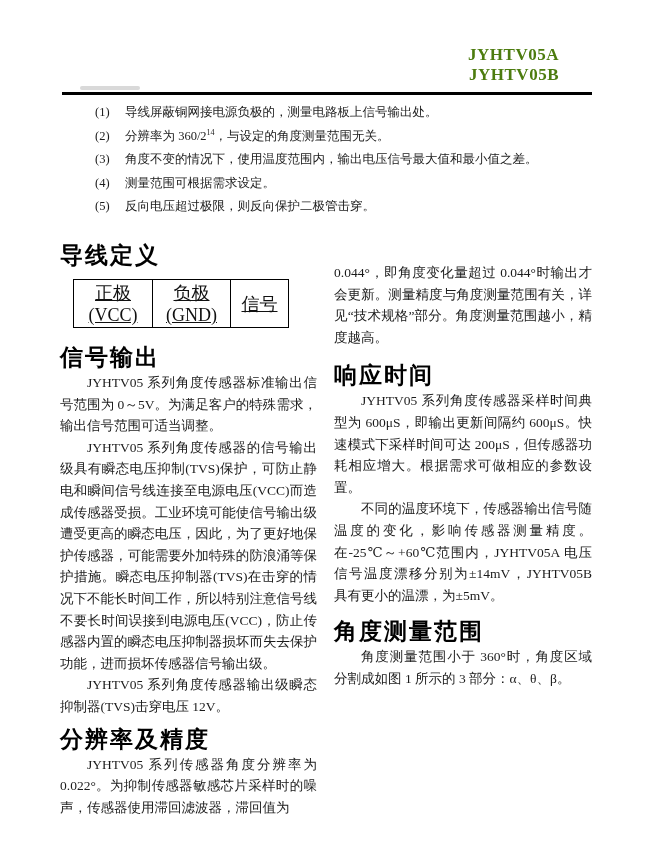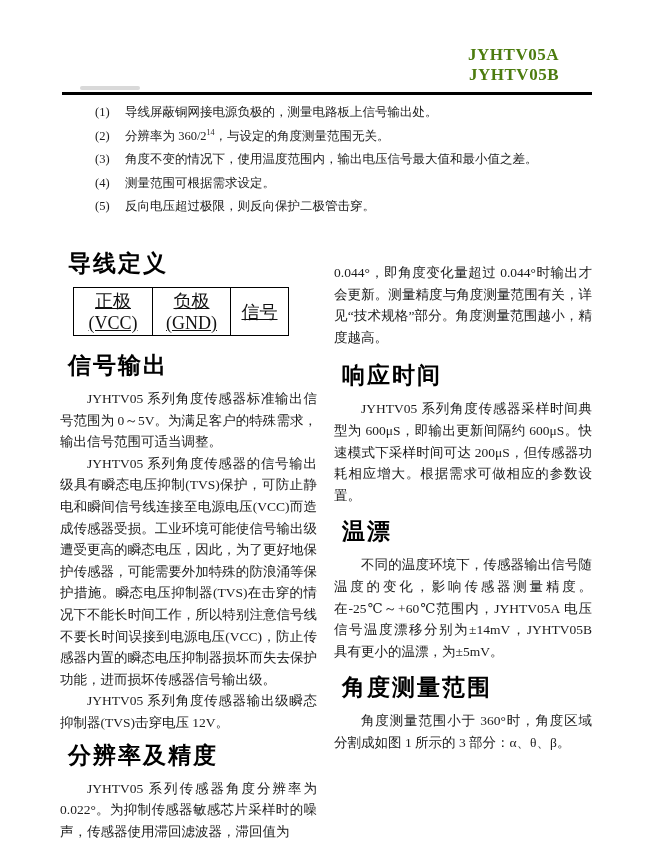--- a/index.html
+++ b/index.html
@@ -42,21 +42,21 @@
 
   
   .columns {
     position:absolute; top:240px; left:60px; width:532px;
     display:flex; gap:17px;
   }
   .col { width:257px; }
   .col-right { width:258px; }
 
   h2.sec {
-    margin:8px; padding:0;
+    margin:0; padding:0;
     font-family:"Liberation Sans","DejaVu Sans",sans-serif;
     font-weight:900; font-size:23px; line-height:30px;
     letter-spacing:2px; color:#000;
   }
   .mt-sec { margin-top:18px; }
   .mb-sec { margin-bottom:7px; }
 
   p.body {
     margin:0; font-size:13.5px; line-height:21.6px;
     text-align:justify; color:#1b1b1b;
@@ -138,21 +138,20 @@
       <p class="body indent">JYHTV05 系列传感器角度分辨率为 0.022°。为抑制传感器敏感芯片采样时的噪声，传感器使用滞回滤波器，滞回值为</p>
     </div>
 
     <div class="col col-right">
 
       <p class="body" style="margin-top:22px;">0.044°，即角度变化量超过 0.044°时输出才会更新。测量精度与角度测量范围有关，详见“技术规格”部分。角度测量范围越小，精度越高。</p>
 
       <h2 class="sec mb-sec" style="margin-top:12px;">响应时间</h2>
       <p class="body indent">JYHTV05 系列角度传感器采样时间典型为 600μS，即输出更新间隔约 600μS。快速模式下采样时间可达 200μS，但传感器功耗相应增大。根据需求可做相应的参数设置。</p>
 
-      <h2 class="sec mb-sec" style="margin-top:10px;">温漂</h2>
       <p class="body indent">不同的温度环境下，传感器输出信号随温度的变化，影响传感器测量精度。在-25℃～+60℃范围内，JYHTV05A 电压信号温度漂移分别为±14mV，JYHTV05B 具有更小的温漂，为±5mV。</p>
 
       <h2 class="sec mb-sec" style="margin-top:10px;">角度测量范围</h2>
       <p class="body indent">角度测量范围小于 360°时，角度区域分割成如图 1 所示的 3 部分：α、θ、β。</p>
     </div>
 
   </div>
 </div>
 
 </body></html>

